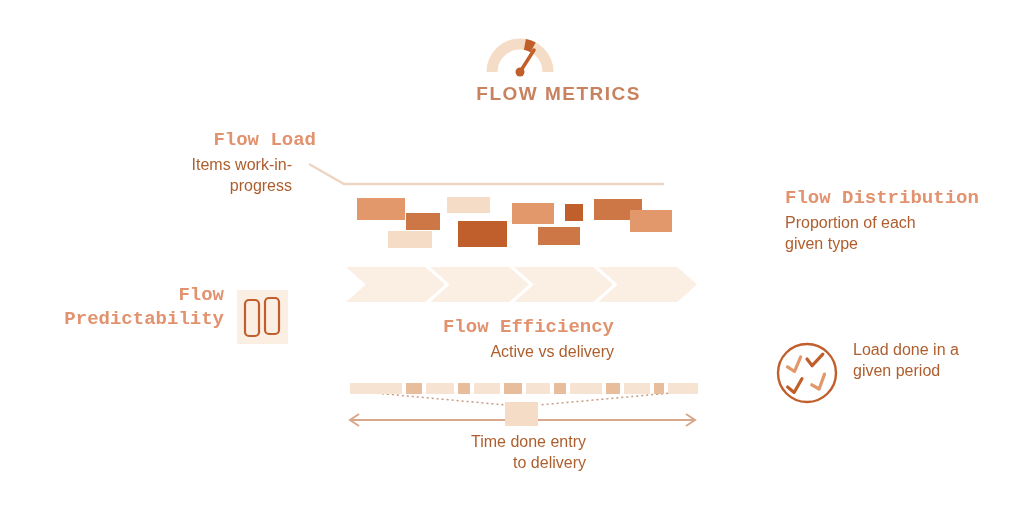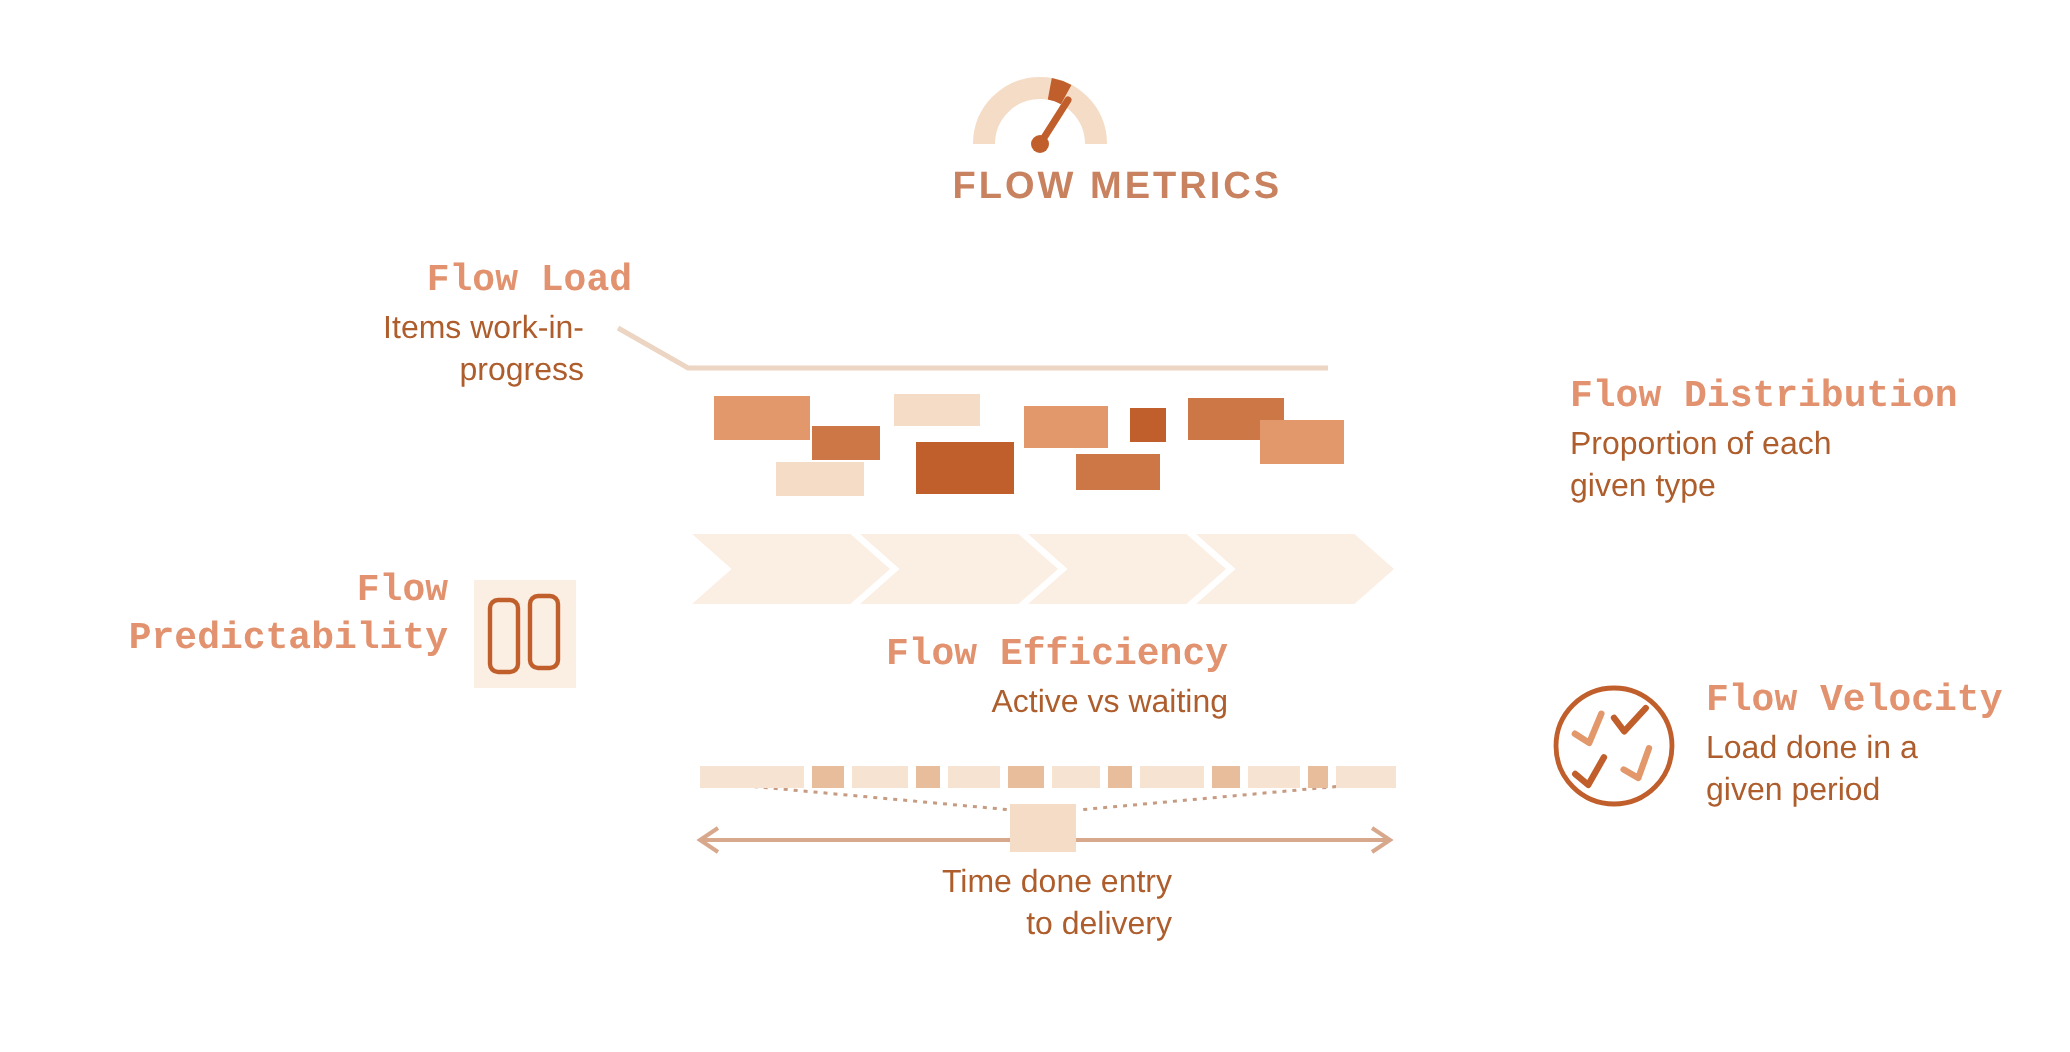--- a/index.html
+++ b/index.html
@@ -131,21 +131,21 @@
 
   <div class="abs chevron-band">
     <div class="chevron"></div>
     <div class="chevron"></div>
     <div class="chevron"></div>
     <div class="chevron"></div>
   </div>
 
   <div class="abs center" style="left:428px;top:316px;width:186px">
     <div class="heading">Flow Efficiency</div>
-    <div class="body-text">Active vs waiting</div>
+    <div class="body-text">Active vs delivery</div>
   </div>
 
   <div class="abs center" style="left:16px;top:284px;width:208px">
     <div class="heading">Flow Predictability</div>
   </div>
   <div class="abs pred-box" style="left:237px;top:290px">
     <svg width="51" height="54" viewBox="0 0 51 54">
       <rect class="card-outline" x="8" y="10" width="14" height="36" rx="4"></rect>
       <rect class="card-outline" x="28" y="8" width="14" height="36" rx="4"></rect>
     </svg>
@@ -165,21 +165,20 @@
         <path d="M0 7 L6 13 L15 0"></path>
       </g>
     <g class="check deep" transform="translate(13,40) rotate(-5)">
         <path d="M0 7 L6 13 L15 0"></path>
       </g>
     <g class="check mid" transform="translate(36,38) rotate(-15)">
         <path d="M0 7 L6 13 L15 0"></path>
       </g>
   </svg>
   <div class="abs left" style="left:853px;top:339px;width:165px">
-    <div class="heading">Flow Velocity</div>
     <div class="body-text" style="width:136px">Load done in a given period</div>
   </div>
 
   <div class="abs time-strip">
       <div style="width: 52px; background: var(--strip-light);"></div>
       <div style="width: 16px; background: var(--strip-tan);"></div>
       <div style="width: 28px; background: var(--strip-light);"></div>
       <div style="width: 12px; background: var(--strip-tan);"></div>
       <div style="width: 26px; background: var(--strip-light);"></div>
       <div style="width: 18px; background: var(--strip-tan);"></div>

